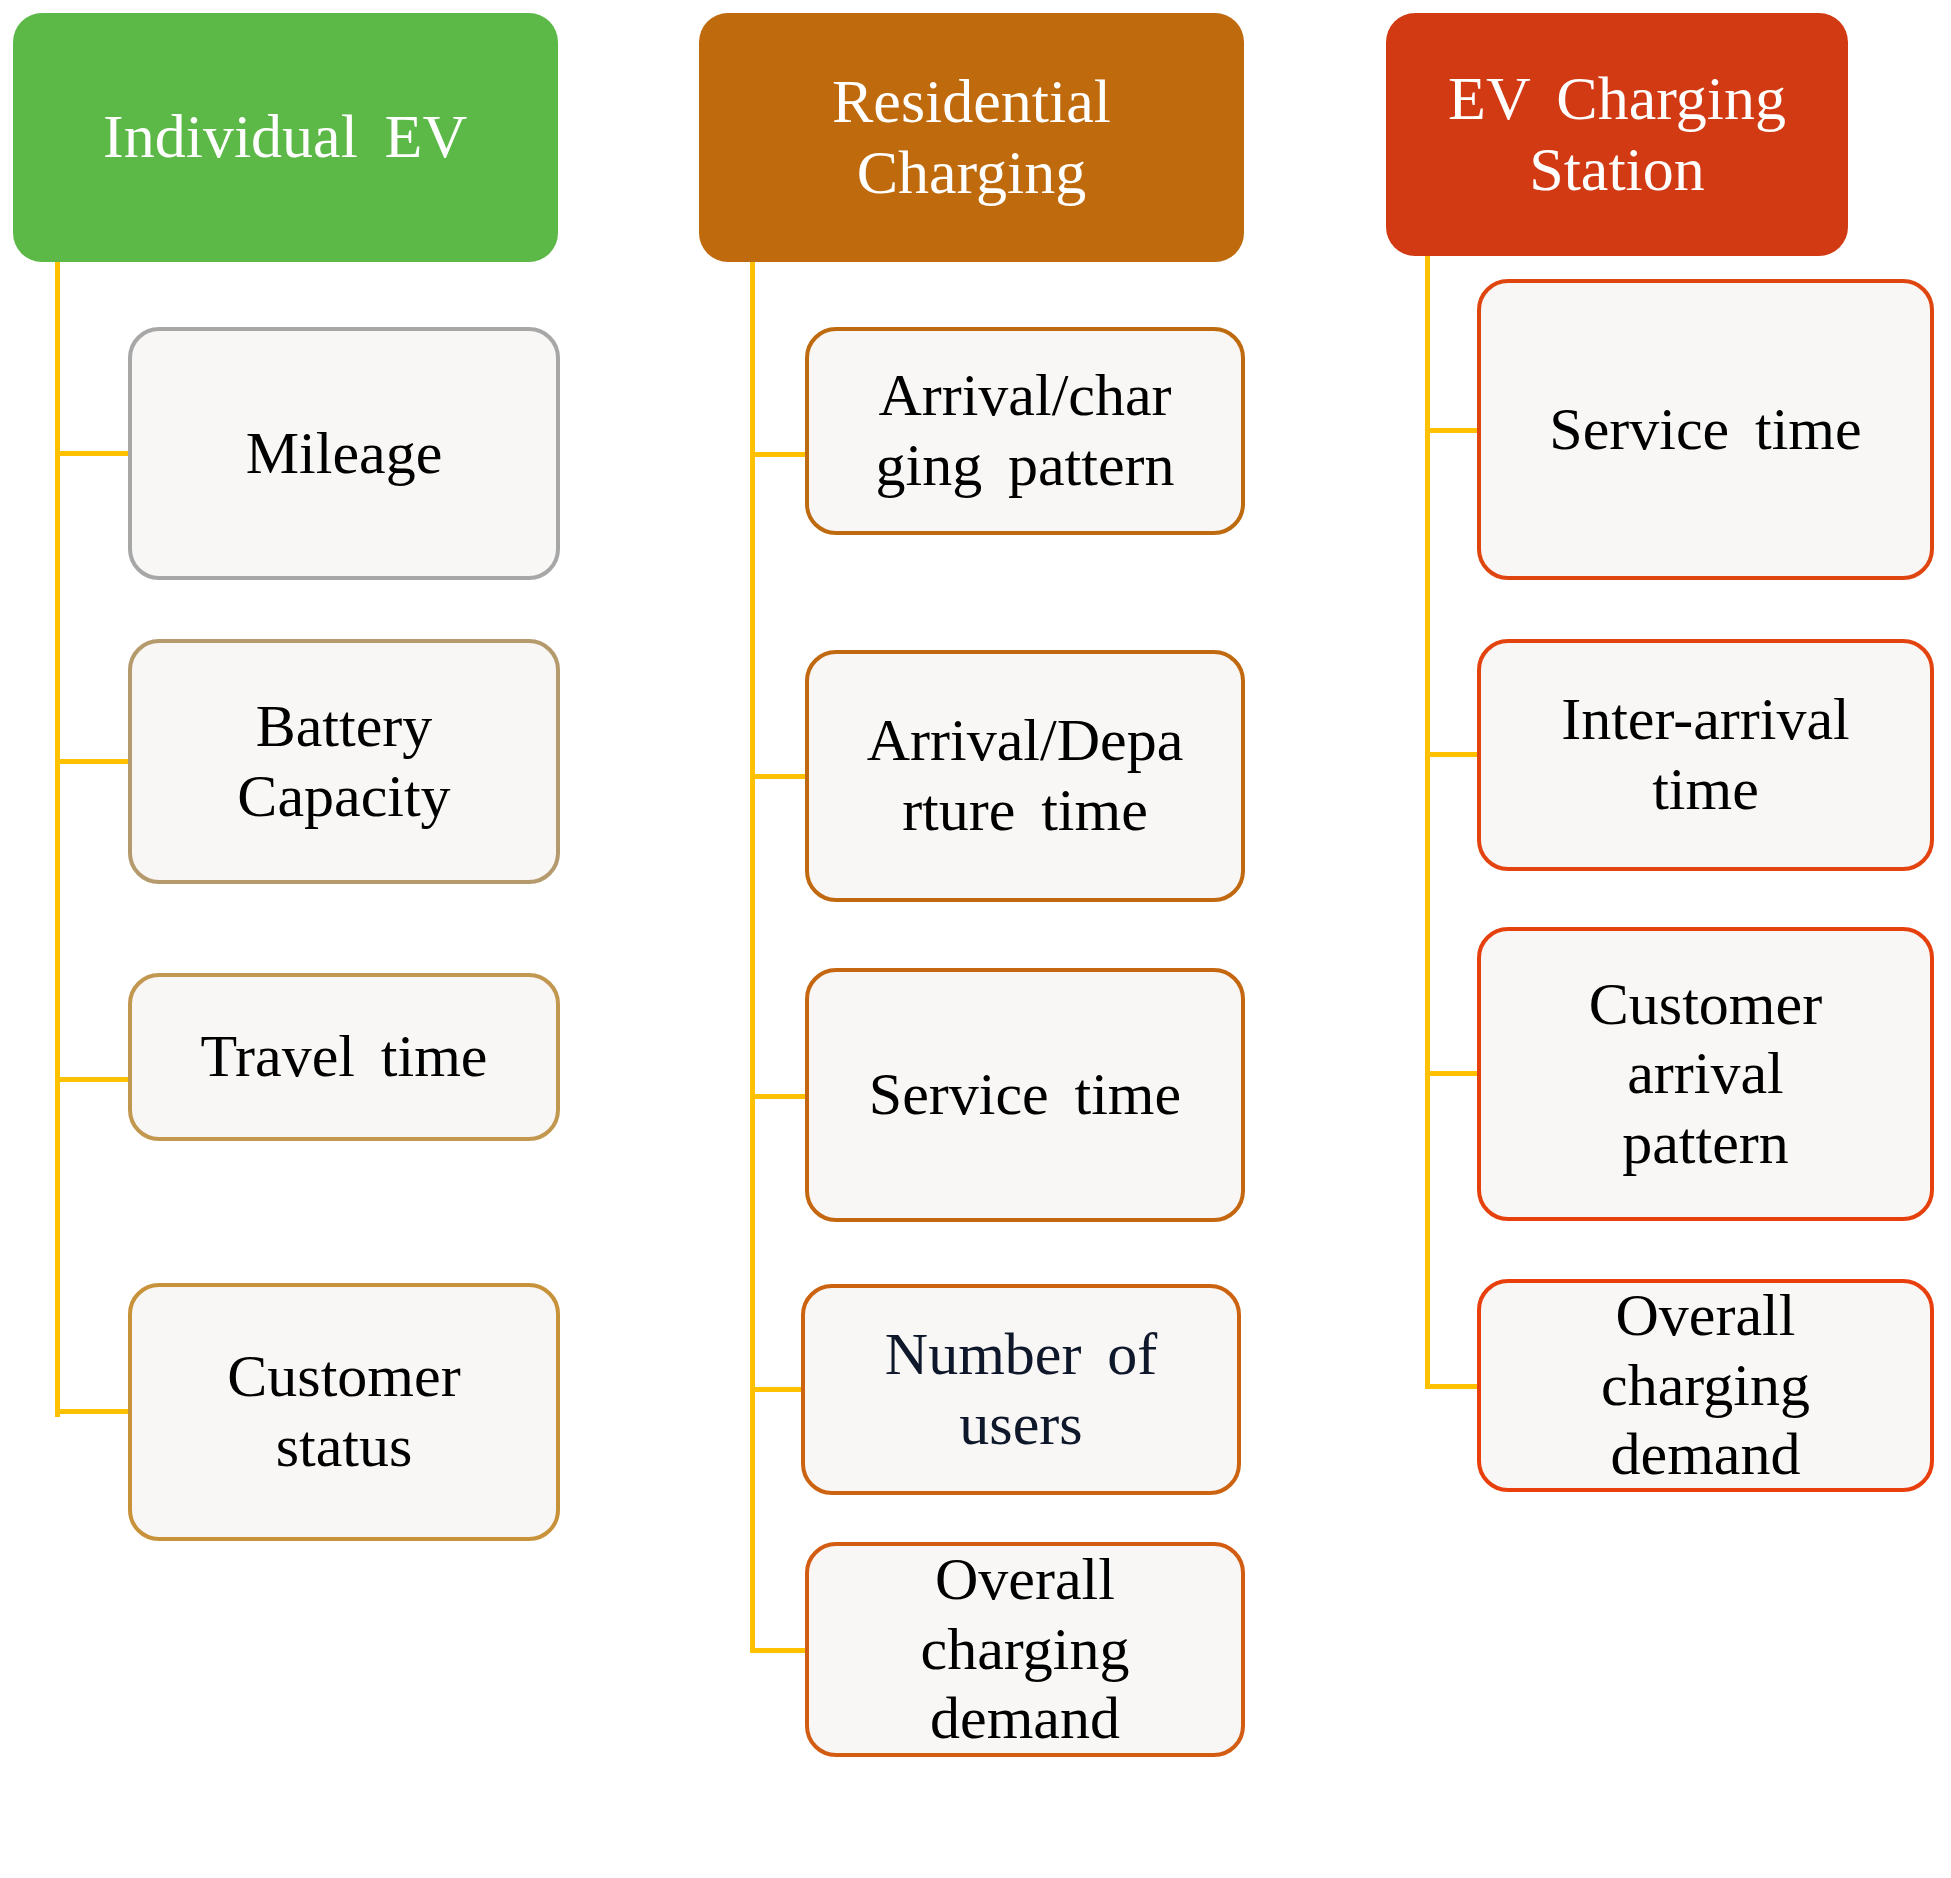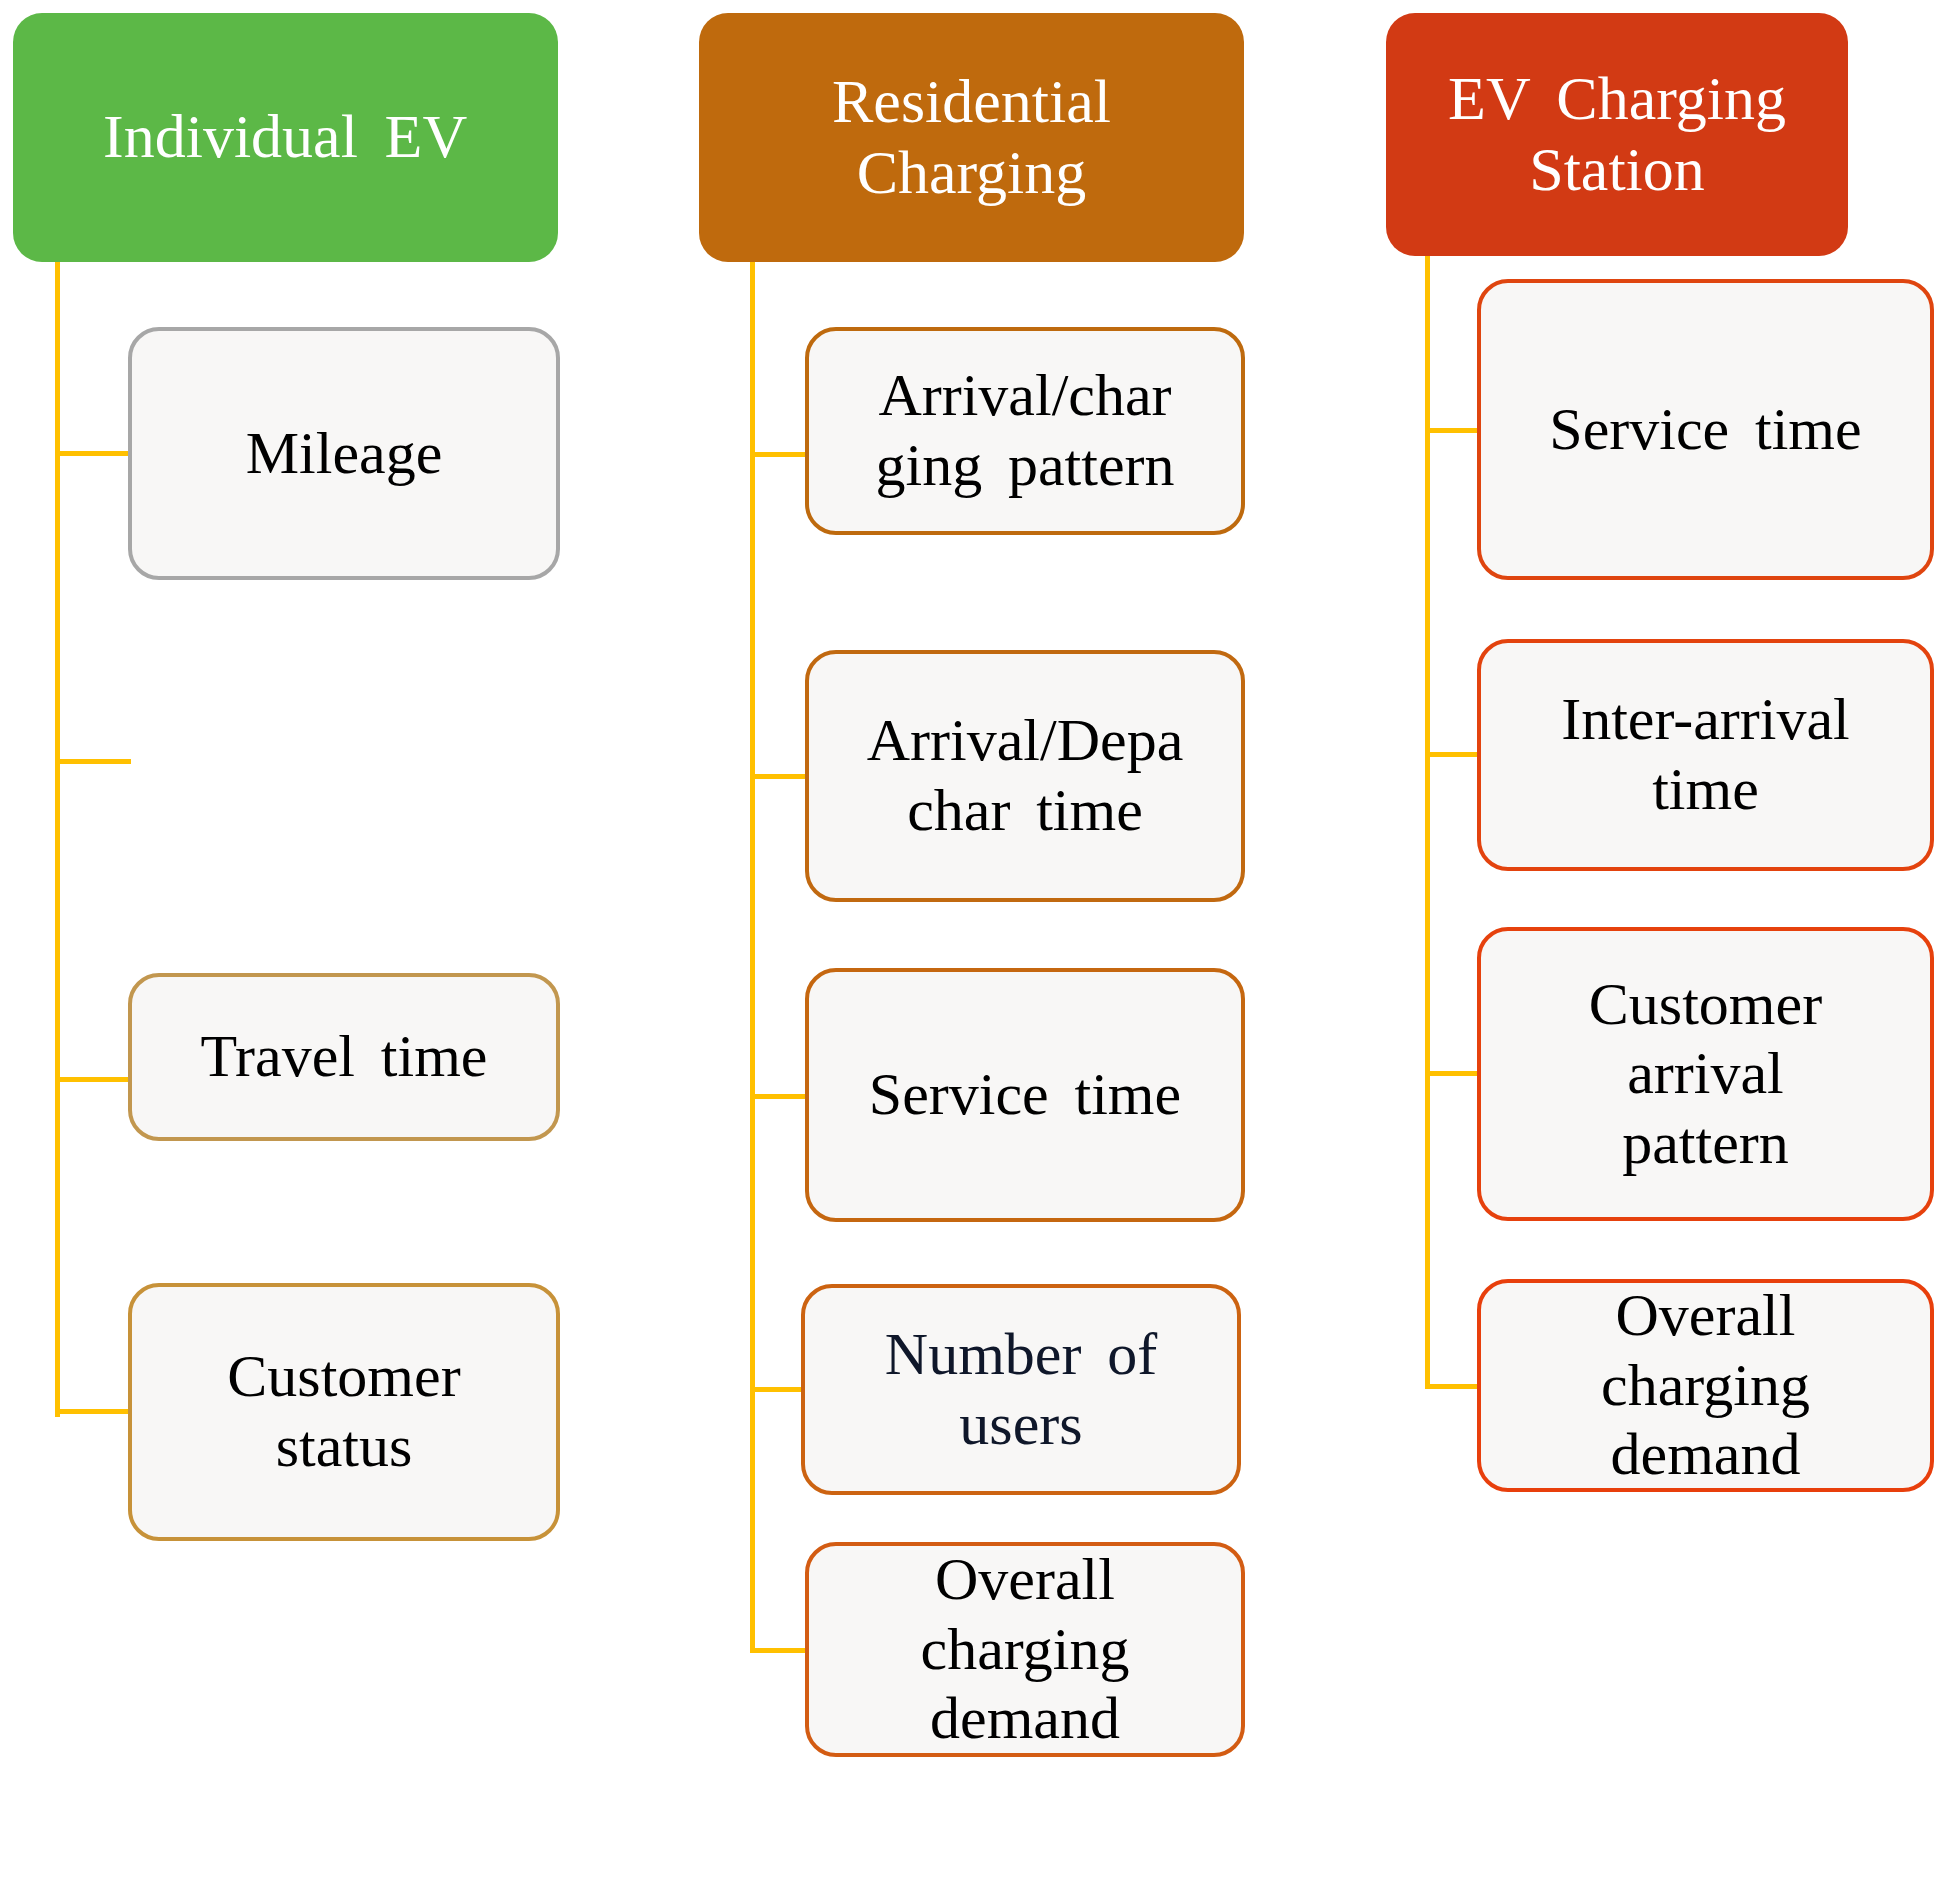--- a/index.html
+++ b/index.html
@@ -59,20 +59,24 @@
   <div class="stub" style="left: 1425px; top: 1384px; width: 54px; height: 4.9px; background-color: rgb(255, 192, 0);"></div>
 
   <div class="node header-box" style="left: 12.6px; top: 12.6px; width: 545px; height: 249px; background-color: rgb(92, 184, 71); color: rgb(255, 255, 255);">
     <span class="label">Individual EV</span>
   </div>
 
   <div class="node child-box" style="left: 128px; top: 327px; width: 432px; height: 253px; border-color: rgb(167, 167, 167); background-color: rgb(248, 247, 246); color: rgb(0, 0, 0);">
     <span class="label">Mileage</span>
   </div>
 
+  <div class="node child-box" style="left: 128px; top: 639px; width: 432px; height: 245px; border-color: rgb(180, 154, 108); background-color: rgb(248, 247, 246); color: rgb(0, 0, 0);">
+    <span class="label">Battery
+Capacity</span>
+  </div>
 
   <div class="node child-box" style="left: 128px; top: 973px; width: 432px; height: 168px; border-color: rgb(194, 151, 79); background-color: rgb(248, 247, 246); color: rgb(0, 0, 0);">
     <span class="label">Travel time</span>
   </div>
 
   <div class="node child-box" style="left: 128px; top: 1283px; width: 432px; height: 258px; border-color: rgb(199, 146, 57); background-color: rgb(248, 247, 246); color: rgb(0, 0, 0);">
     <span class="label">Customer
 status</span>
   </div>
 
@@ -81,21 +85,21 @@
 Charging</span>
   </div>
 
   <div class="node child-box" style="left: 805px; top: 327px; width: 440px; height: 208px; border-color: rgb(190, 106, 14); background-color: rgb(248, 247, 246); color: rgb(0, 0, 0);">
     <span class="label">Arrival/char
 ging pattern</span>
   </div>
 
   <div class="node child-box" style="left: 805px; top: 650px; width: 440px; height: 252px; border-color: rgb(193, 105, 16); background-color: rgb(248, 247, 246); color: rgb(0, 0, 0);">
     <span class="label">Arrival/Depa
-char time</span>
+rture time</span>
   </div>
 
   <div class="node child-box" style="left: 805px; top: 968px; width: 440px; height: 254px; border-color: rgb(197, 103, 16); background-color: rgb(248, 247, 246); color: rgb(0, 0, 0);">
     <span class="label">Service time</span>
   </div>
 
   <div class="node child-box" style="left: 801px; top: 1284px; width: 440px; height: 211px; border-color: rgb(204, 99, 17); background-color: rgb(248, 247, 246); color: #0f172a;">
     <span class="label">Number of
 users</span>
   </div>

